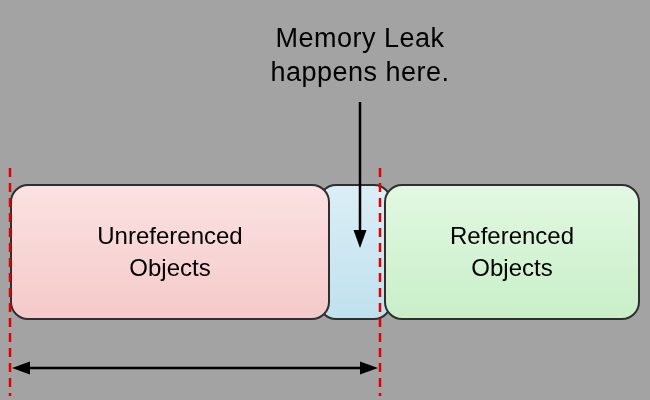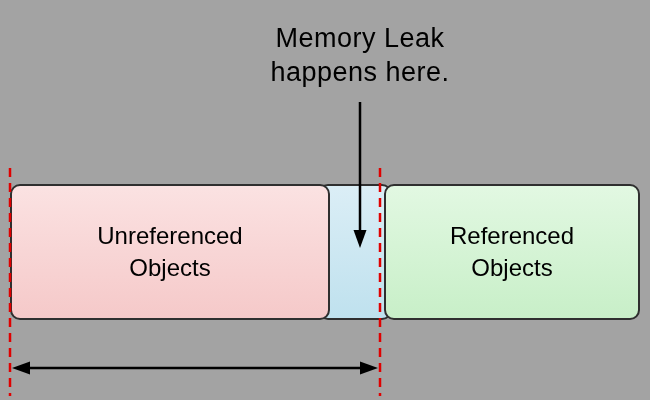--- a/index.html
+++ b/index.html
@@ -21,21 +21,21 @@
     font-size:27px;
     line-height:1.25;
     letter-spacing:0.5px;
     white-space:pre-line;
     z-index:6;
   }
 
   
   .box {
     border:2px solid #2f2f2f;
-    border-radius:10px;
+    border-radius:18px;
     box-sizing:border-box;
     display:flex;
     align-items:center;
     justify-content:center;
     text-align:center;
     font-size:24px;
     line-height:1.35;
     white-space:pre-line;
   }
   .box-unreferenced {

